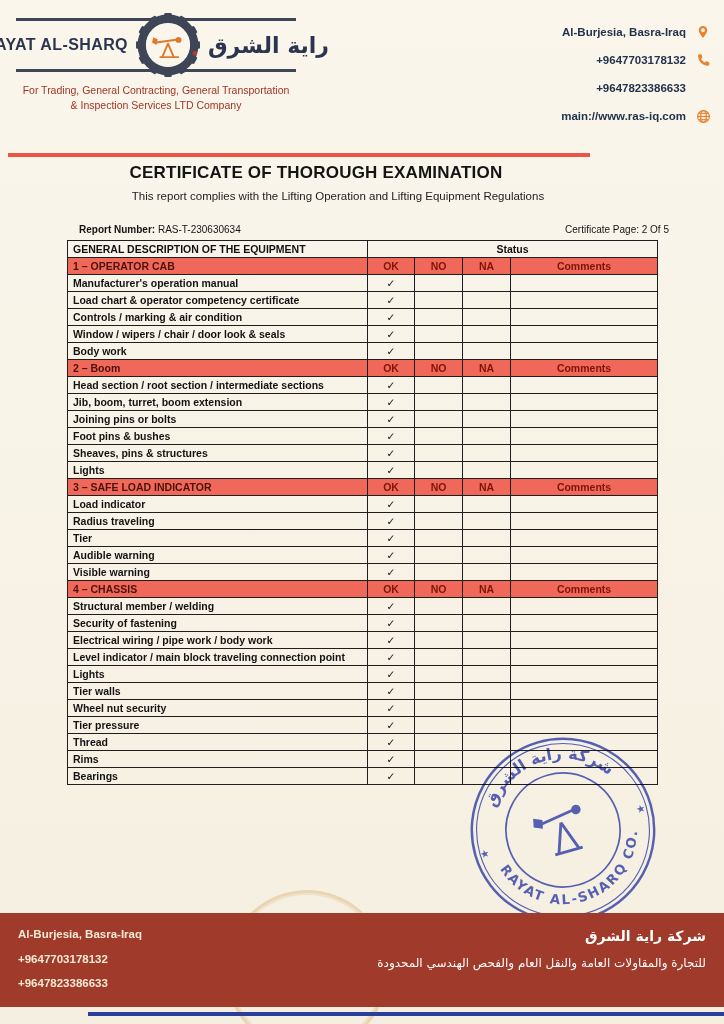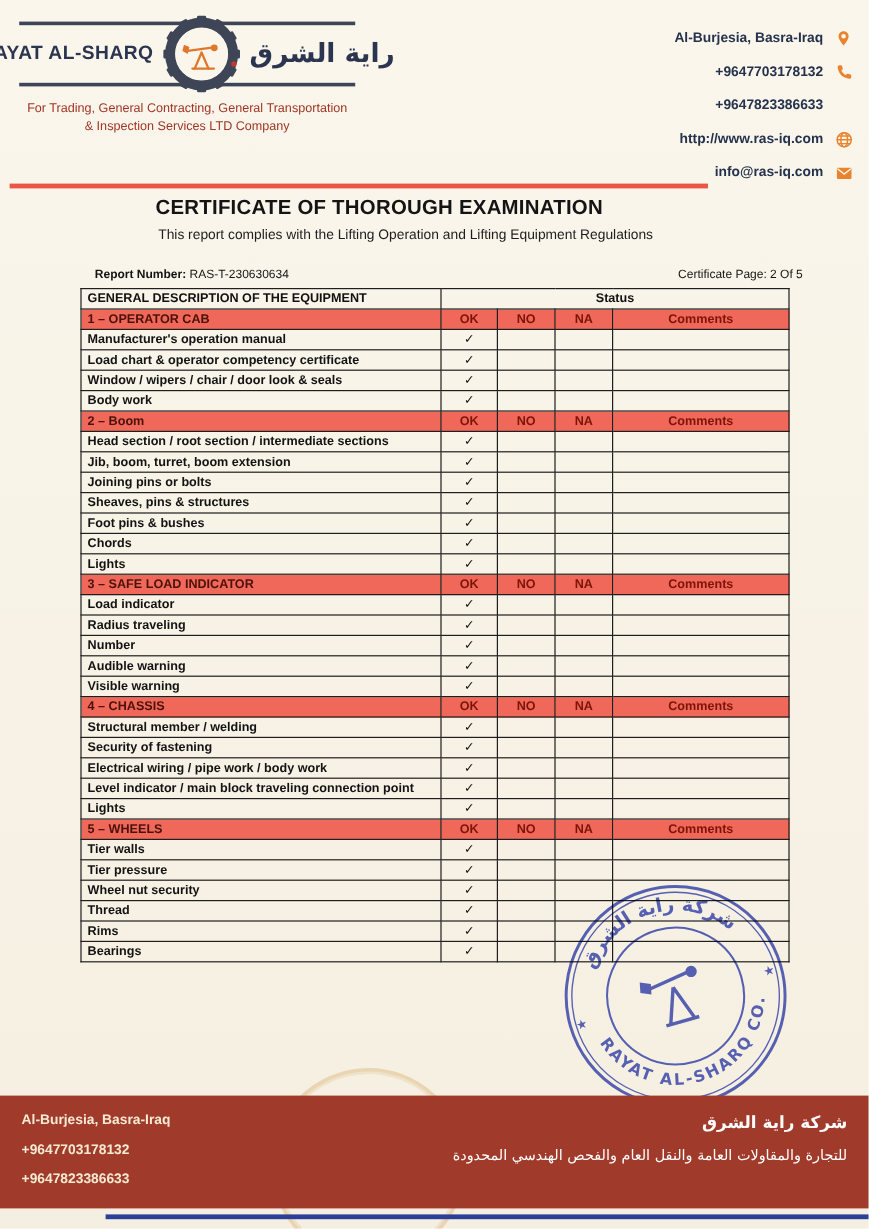--- a/index.html
+++ b/index.html
@@ -134,39 +134,30 @@
         <svg viewBox="0 0 16 16" width="14" height="14">
             <path d="M4.4 1.5 L5.6 1.5 C6 1.5 6.4 1.8 6.5 2.2 L7.2 4.6 C7.3 5 7.2 5.4 6.9 5.7 L5.9 6.7 C6.8 8.5 8.3 10 10.1 10.9 L11.1 9.9 C11.4 9.6 11.8 9.5 12.2 9.6 L14.6 10.3 C15 10.4 15.3 10.8 15.3 11.2 L15.3 12.8 C15.3 13.8 14.5 14.6 13.5 14.5 C7.2 13.9 2.9 9.6 2.3 3.3 C2.2 2.3 3 1.5 4.4 1.5 Z" fill="#e8832f"></path>
           </svg>
       </span>
     </div>
     <div class="c-row">
       <span class="c-text">+9647823386633</span>
       <span class="c-icon"></span>
     </div>
     <div class="c-row">
-      <span class="c-text">http://www.ras-iq.com</span>
+      <span class="c-text">main://www.ras-iq.com</span>
       <span class="c-icon">
         <svg viewBox="0 0 16 16" width="15" height="15">
             <g stroke="#e8832f" stroke-width="1.3" fill="none">
               <circle cx="8" cy="8" r="6.3"></circle>
               <ellipse cx="8" cy="8" rx="3" ry="6.3"></ellipse>
               <line x1="1.7" y1="8" x2="14.3" y2="8"></line>
               <line x1="2.8" y1="4.6" x2="13.2" y2="4.6"></line>
               <line x1="2.8" y1="11.4" x2="13.2" y2="11.4"></line>
             </g>
-          </svg>
-      </span>
-    </div>
-    <div class="c-row">
-      <span class="c-text">info@ras-iq.com</span>
-      <span class="c-icon">
-        <svg viewBox="0 0 16 16" width="15" height="15">
-            <rect x="1.5" y="3" width="13" height="10" rx="1.2" fill="#e8832f"></rect>
-            <path d="M2 3.8 L8 8.6 L14 3.8" stroke="#faf6ec" stroke-width="1.2" fill="none"></path>
           </svg>
       </span>
     </div>
   </div>
 
   <div class="red-line"></div>
 
   <div class="title">CERTIFICATE OF THOROUGH EXAMINATION</div>
   <div class="subtitle">This report complies with the Lifting Operation and Lifting Equipment Regulations</div>
 
@@ -208,20 +199,27 @@
           <td class="cell"></td>
         </tr>
         <tr>
           <td class="row-label">Load chart &amp; operator competency certificate</td>
           <td class="cell-ok">✓</td>
           <td class="cell"></td>
           <td class="cell"></td>
           <td class="cell"></td>
         </tr>
         <tr>
+          <td class="row-label">Controls / marking &amp; air condition</td>
+          <td class="cell-ok">✓</td>
+          <td class="cell"></td>
+          <td class="cell"></td>
+          <td class="cell"></td>
+        </tr>
+        <tr>
           <td class="row-label">Window / wipers / chair / door look &amp; seals</td>
           <td class="cell-ok">✓</td>
           <td class="cell"></td>
           <td class="cell"></td>
           <td class="cell"></td>
         </tr>
         <tr>
           <td class="row-label">Body work</td>
           <td class="cell-ok">✓</td>
           <td class="cell"></td>
@@ -250,35 +248,28 @@
           <td class="cell"></td>
         </tr>
         <tr>
           <td class="row-label">Joining pins or bolts</td>
           <td class="cell-ok">✓</td>
           <td class="cell"></td>
           <td class="cell"></td>
           <td class="cell"></td>
         </tr>
         <tr>
+          <td class="row-label">Foot pins &amp; bushes</td>
+          <td class="cell-ok">✓</td>
+          <td class="cell"></td>
+          <td class="cell"></td>
+          <td class="cell"></td>
+        </tr>
+        <tr>
           <td class="row-label">Sheaves, pins &amp; structures</td>
-          <td class="cell-ok">✓</td>
-          <td class="cell"></td>
-          <td class="cell"></td>
-          <td class="cell"></td>
-        </tr>
-        <tr>
-          <td class="row-label">Foot pins &amp; bushes</td>
-          <td class="cell-ok">✓</td>
-          <td class="cell"></td>
-          <td class="cell"></td>
-          <td class="cell"></td>
-        </tr>
-        <tr>
-          <td class="row-label">Chords</td>
           <td class="cell-ok">✓</td>
           <td class="cell"></td>
           <td class="cell"></td>
           <td class="cell"></td>
         </tr>
         <tr>
           <td class="row-label">Lights</td>
           <td class="cell-ok">✓</td>
           <td class="cell"></td>
           <td class="cell"></td>
@@ -299,21 +290,21 @@
           <td class="cell"></td>
         </tr>
         <tr>
           <td class="row-label">Radius traveling</td>
           <td class="cell-ok">✓</td>
           <td class="cell"></td>
           <td class="cell"></td>
           <td class="cell"></td>
         </tr>
         <tr>
-          <td class="row-label">Number</td>
+          <td class="row-label">Tier</td>
           <td class="cell-ok">✓</td>
           <td class="cell"></td>
           <td class="cell"></td>
           <td class="cell"></td>
         </tr>
         <tr>
           <td class="row-label">Audible warning</td>
           <td class="cell-ok">✓</td>
           <td class="cell"></td>
           <td class="cell"></td>
@@ -361,43 +352,36 @@
           <td class="cell"></td>
           <td class="cell"></td>
         </tr>
         <tr>
           <td class="row-label">Lights</td>
           <td class="cell-ok">✓</td>
           <td class="cell"></td>
           <td class="cell"></td>
           <td class="cell"></td>
         </tr>
-        <tr class="sec-row">
-          <td class="sec-title">5 – WHEELS</td>
-          <td class="sec-col">OK</td>
-          <td class="sec-col">NO</td>
-          <td class="sec-col">NA</td>
-          <td class="sec-col">Comments</td>
-        </tr>
         <tr>
           <td class="row-label">Tier walls</td>
           <td class="cell-ok">✓</td>
           <td class="cell"></td>
           <td class="cell"></td>
           <td class="cell"></td>
         </tr>
         <tr>
+          <td class="row-label">Wheel nut security</td>
+          <td class="cell-ok">✓</td>
+          <td class="cell"></td>
+          <td class="cell"></td>
+          <td class="cell"></td>
+        </tr>
+        <tr>
           <td class="row-label">Tier pressure</td>
-          <td class="cell-ok">✓</td>
-          <td class="cell"></td>
-          <td class="cell"></td>
-          <td class="cell"></td>
-        </tr>
-        <tr>
-          <td class="row-label">Wheel nut security</td>
           <td class="cell-ok">✓</td>
           <td class="cell"></td>
           <td class="cell"></td>
           <td class="cell"></td>
         </tr>
         <tr>
           <td class="row-label">Thread</td>
           <td class="cell-ok">✓</td>
           <td class="cell"></td>
           <td class="cell"></td>

